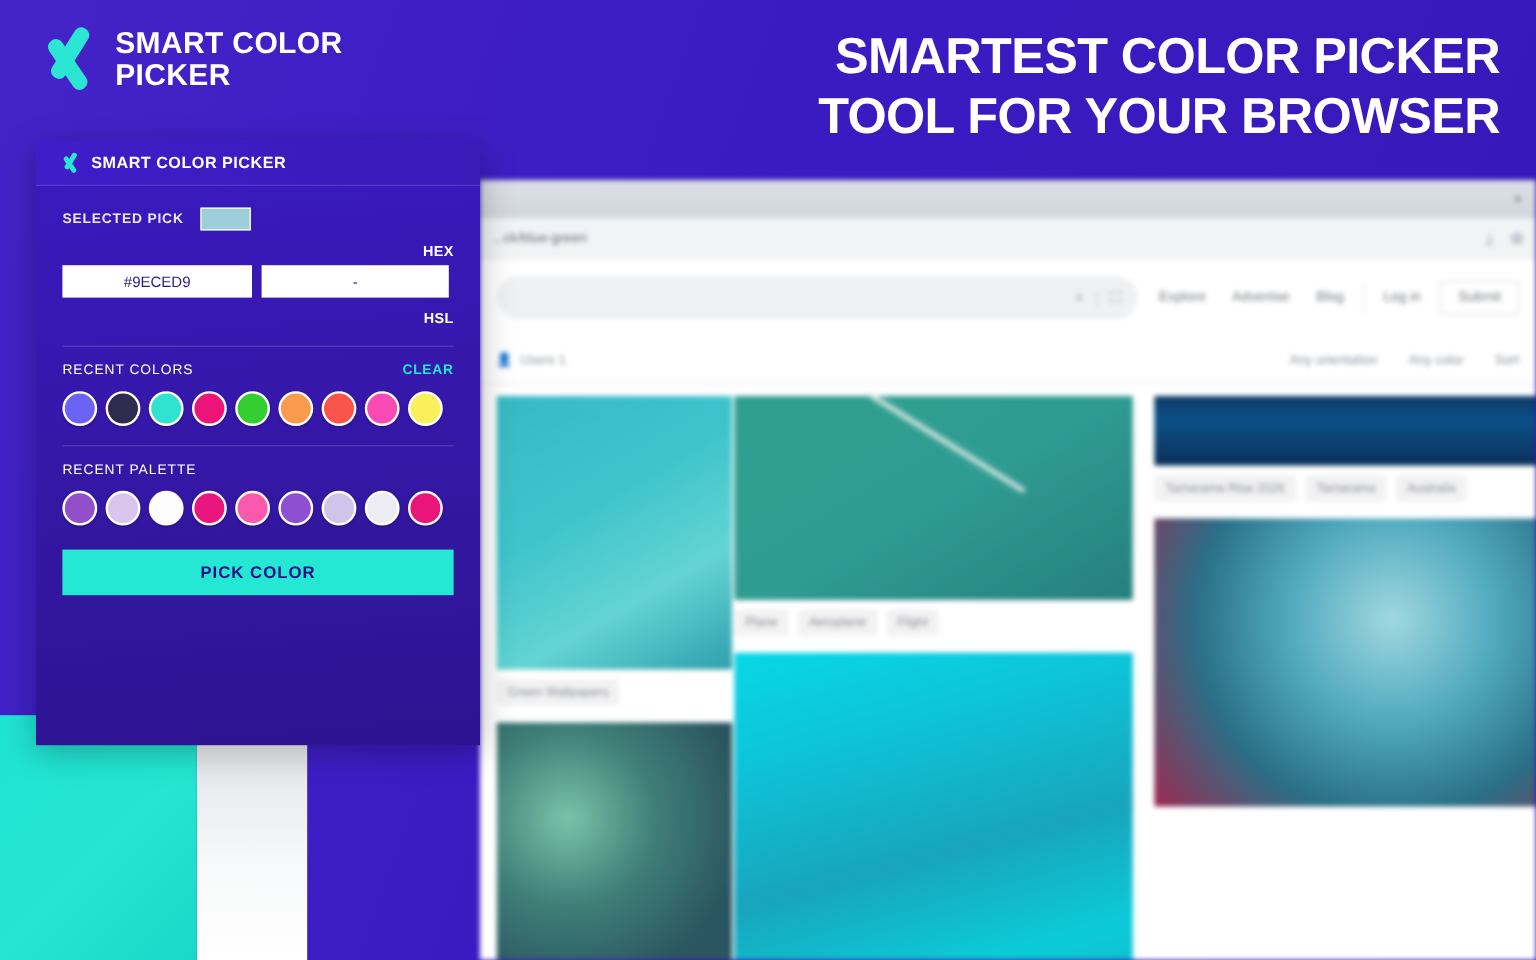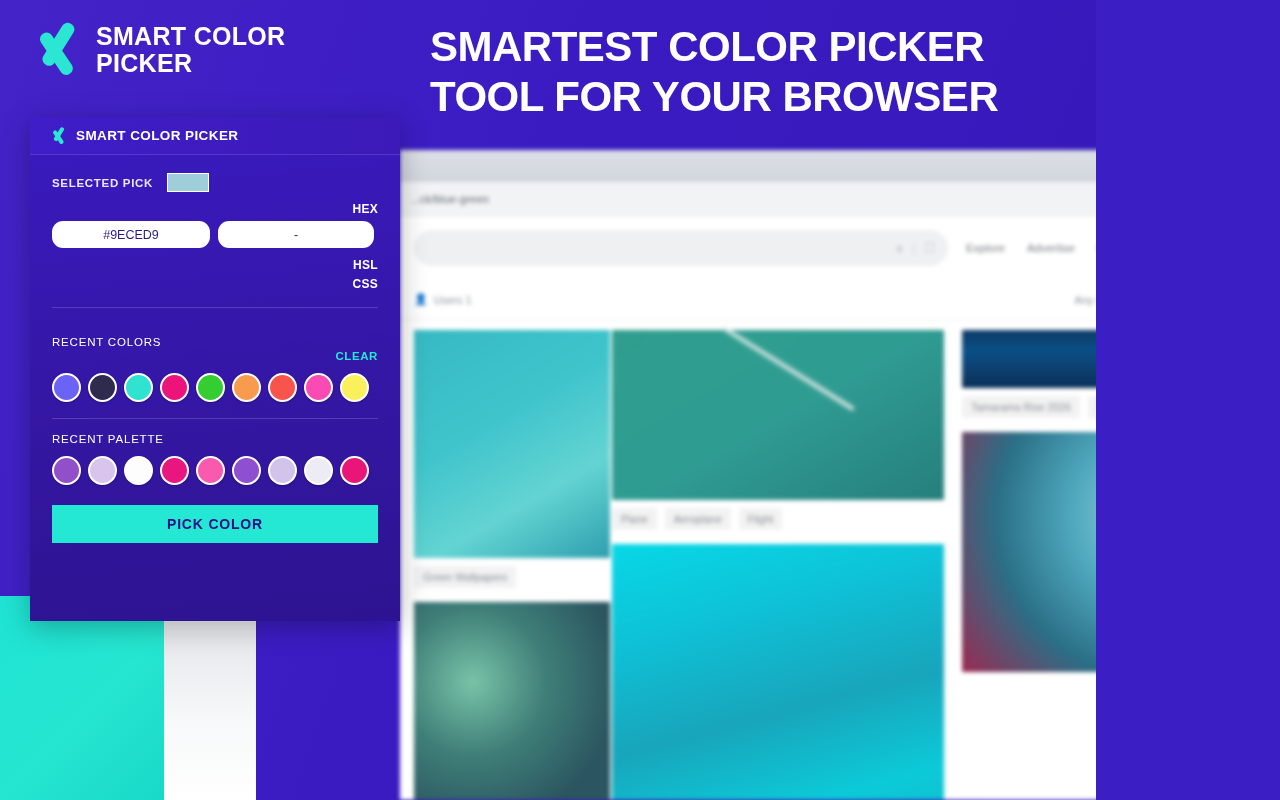--- a/index.html
+++ b/index.html
@@ -4,40 +4,40 @@
 <style>
   * { box-sizing: border-box; margin: 0; padding: 0; }
   html, body {
     width: 1280px; height: 800px;
     overflow: hidden;
     font-family: "Liberation Sans", sans-serif;
     background: #3b1fc4;
   }
   #stage {
     position: relative;
-    width: 1096px; height: 800px;
+    width: 1280px; height: 800px;
     overflow: hidden;
     background: linear-gradient(110deg, #4423c8 0%, #3a1bc2 45%, #3518b8 100%);
   }
 
   
   .promo-logo {
     position: absolute; left: 32px; top: 22px;
     display: flex; align-items: center; gap: 14px;
   }
   .promo-logo .dropper { width: 50px; height: 56px; flex: 0 0 auto; }
   .promo-logo .wordmark {
     color: #ffffff; font-weight: bold; font-size: 25px;
     line-height: 27px; letter-spacing: .3px;
     text-transform: uppercase;
     white-space: pre-line;
   }
   .promo-headline {
     position: absolute; left: 430px; top: 22px; width: 820px;
-    text-align: left;
+    text-align: right;
     color: #ffffff;
     font-size: 42px; line-height: 50px;
     font-weight: bold; letter-spacing: -0.5px;
     text-transform: uppercase;
     white-space: pre-line;
   }
 
   
   .browser {
     position: absolute; left: 400px; top: 150px;
@@ -179,42 +179,41 @@
   }
 
   .fld-label {
     color: #ffffff; font-size: 12px; font-weight: bold;
     letter-spacing: .3px; margin-bottom: 5px; text-align: right;
   }
   .fld-row { display: flex; gap: 8px; margin-bottom: 10px; }
   .fld {
     height: 27px; background: #ffffff;
     display: flex; align-items: center; justify-content: center;
-    color: #2a1a8a; font-size: 12.5px; border-radius: 11px;
+    color: #2a1a8a; font-size: 12.5px;
   }
   .fld-hex { width: 158px; }
   .fld-alpha { width: 156px; }
   .fld-full { width: 100%; }
 
   .divider {
     height: 1px; background: rgba(255,255,255,.17);
     margin: 16px 0 14px;
   }
 
   .sec-head {
     display: flex; align-items: center; justify-content: space-between;
     margin-bottom: 11px;
   }
   .sec-title {
     color: #ffffff; font-size: 11.5px; font-weight: normal; letter-spacing: .8px;
   }
   .sec-clear {
     color: #25e8d4; font-size: 11.5px; font-weight: bold; letter-spacing: .6px;
     cursor: pointer;
-    margin-top: 28px;
   }
   .swatches { display: flex; gap: 7px; }
   .sw {
     width: 29px; height: 29px; border-radius: 50%;
     border: 2px solid #ffffff;
     box-shadow: 0 1px 2px rgba(0,0,0,.25);
   }
 
   .pick-btn {
     margin: 20px 22px 0;
@@ -351,21 +350,20 @@
       </div>
 
       <div class="fld-label">HEX</div>
       <div class="fld-row">
         <div class="fld fld-hex">#9ECED9</div>
         <div class="fld fld-alpha">-</div>
       </div>
 
       <div class="fld-label">HSL</div>
 
-      <div class="fld-label">CSS</div>
 
       <div class="divider"></div>
 
       <div class="sec-head">
         <span class="sec-title">RECENT COLORS</span>
         <span class="sec-clear">CLEAR</span>
       </div>
       <div class="swatches" id="recent-swatches">
           <div class="sw" style="background: rgb(107, 99, 245);"></div>
           <div class="sw" style="background: rgb(46, 43, 79);"></div>

